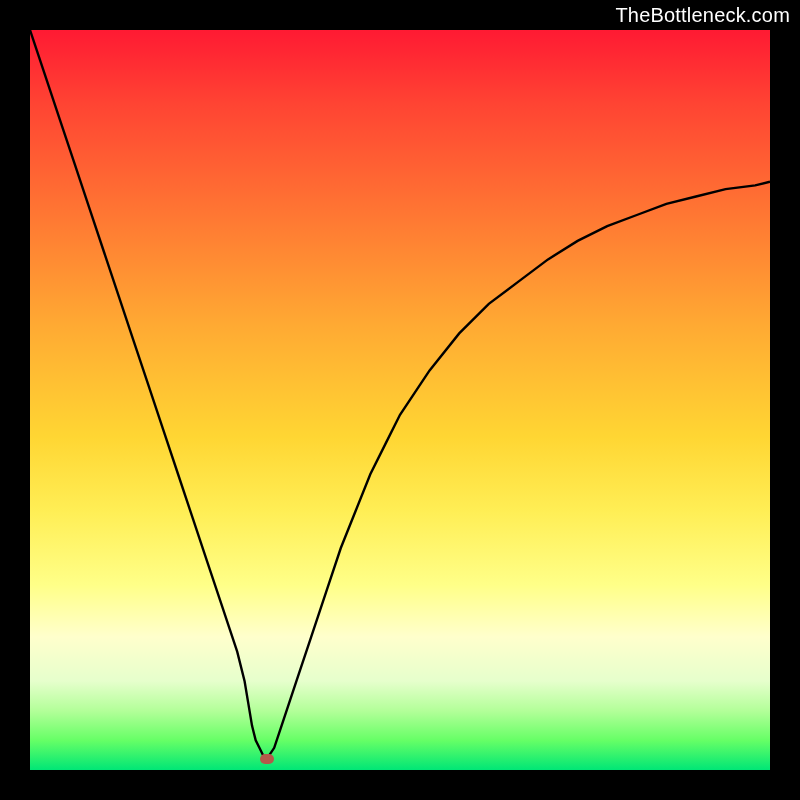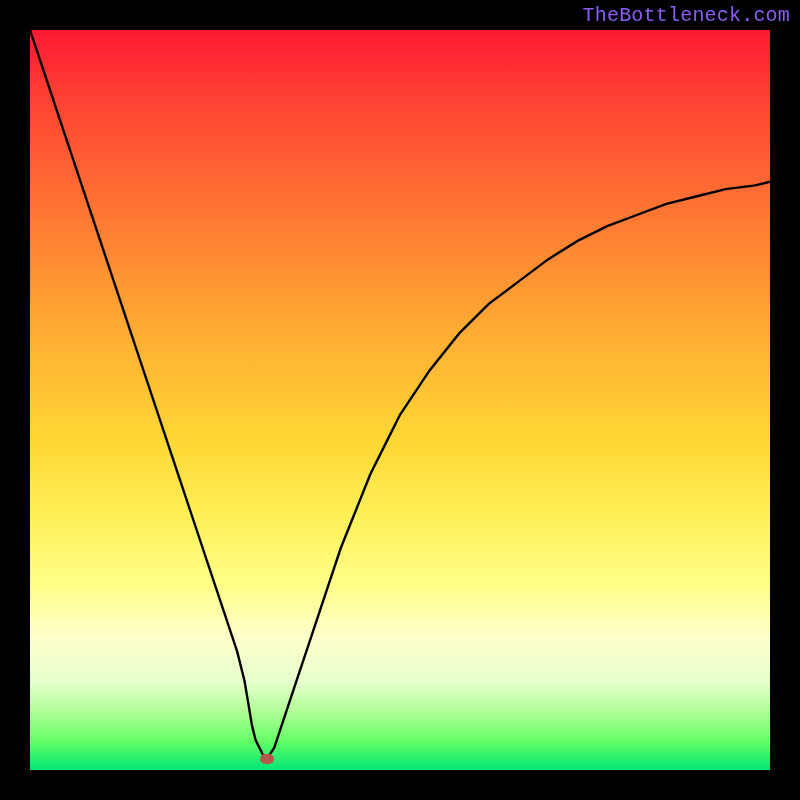--- a/index.html
+++ b/index.html
@@ -45,23 +45,23 @@
     width: 14px;
     height: 10px;
     background: #b35a4a;
     border-radius: 5px;
     transform: translate(-50%, -50%);
   }
   .watermark {
     position: absolute;
     top: 4px;
     right: 10px;
-    font-family: Liberation Mono, monospace;
+    font-family: Liberation Sans, sans-serif;
     font-size: 20px;
-    color: #8b5cf6;
+    color: #ffffff;
     letter-spacing: 0.2px;
   }
 </style>
 </head>
 <body>
 
 <div class="stage">
   <div class="plot-area">
     <svg class="curve-layer" viewBox="0 0 740 740" preserveAspectRatio="none">
       <path id="curve-path" d="M0.00 0.00 L14.80 44.40 L29.60 88.80 L44.40 133.20 L59.20 177.60 L74.00 222.00 L88.80 266.40 L103.60 310.80 L118.40 355.20 L133.20 399.60 L148.00 444.00 L162.80 488.40 L177.60 532.80 L192.40 577.20 L199.80 599.40 L207.20 621.60 L214.60 651.20 L218.30 673.40 L222.00 695.60 L225.70 710.40 L229.40 717.80 L233.10 725.20 L236.80 728.90 L244.20 717.80 L251.60 695.60 L266.40 651.20 L281.20 606.80 L296.00 562.40 L310.80 518.00 L325.60 481.00 L340.40 444.00 L355.20 414.40 L370.00 384.80 L399.60 340.40 L429.20 303.40 L458.80 273.80 L488.40 251.60 L518.00 229.40 L547.60 210.90 L577.20 196.10 L606.80 185.00 L636.40 173.90 L666.00 166.50 L695.60 159.10 L725.20 155.40 L740.00 151.70 " fill="none" stroke="#000" stroke-width="2.4"></path>

